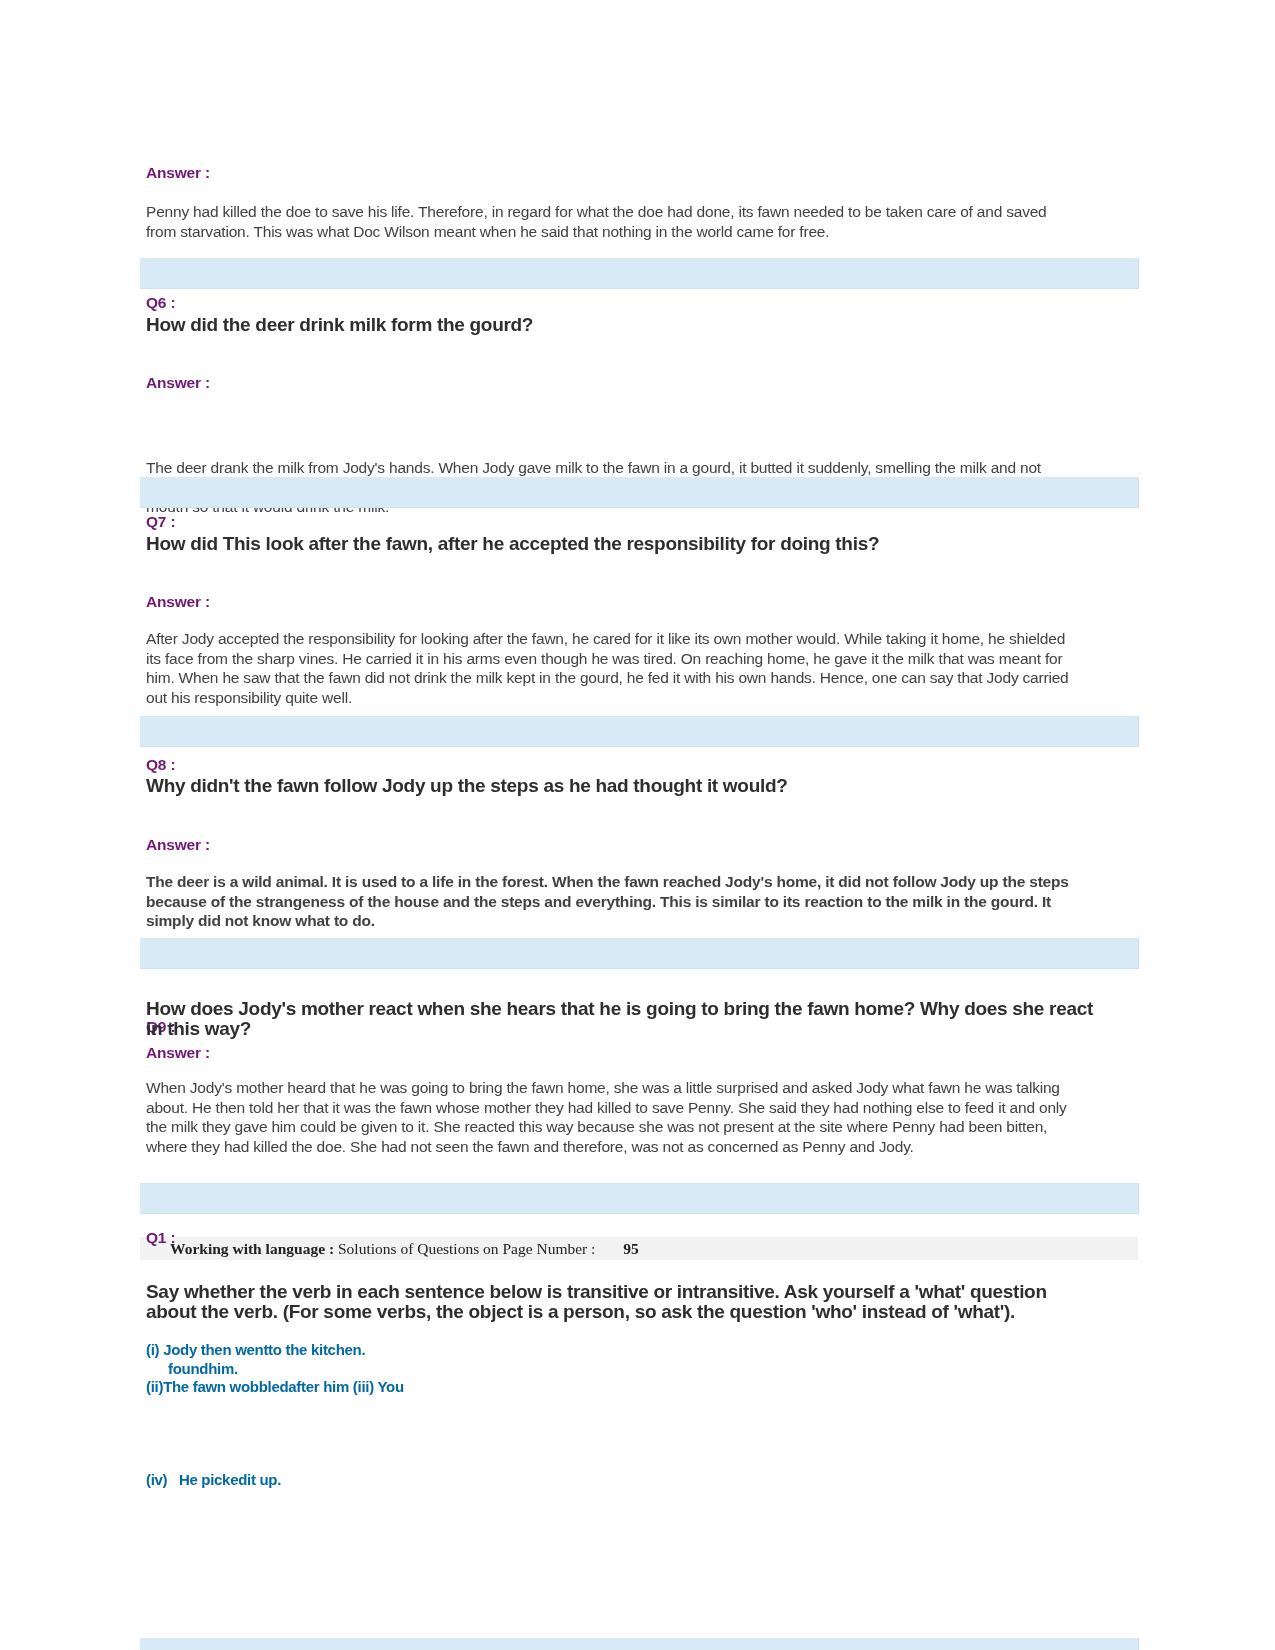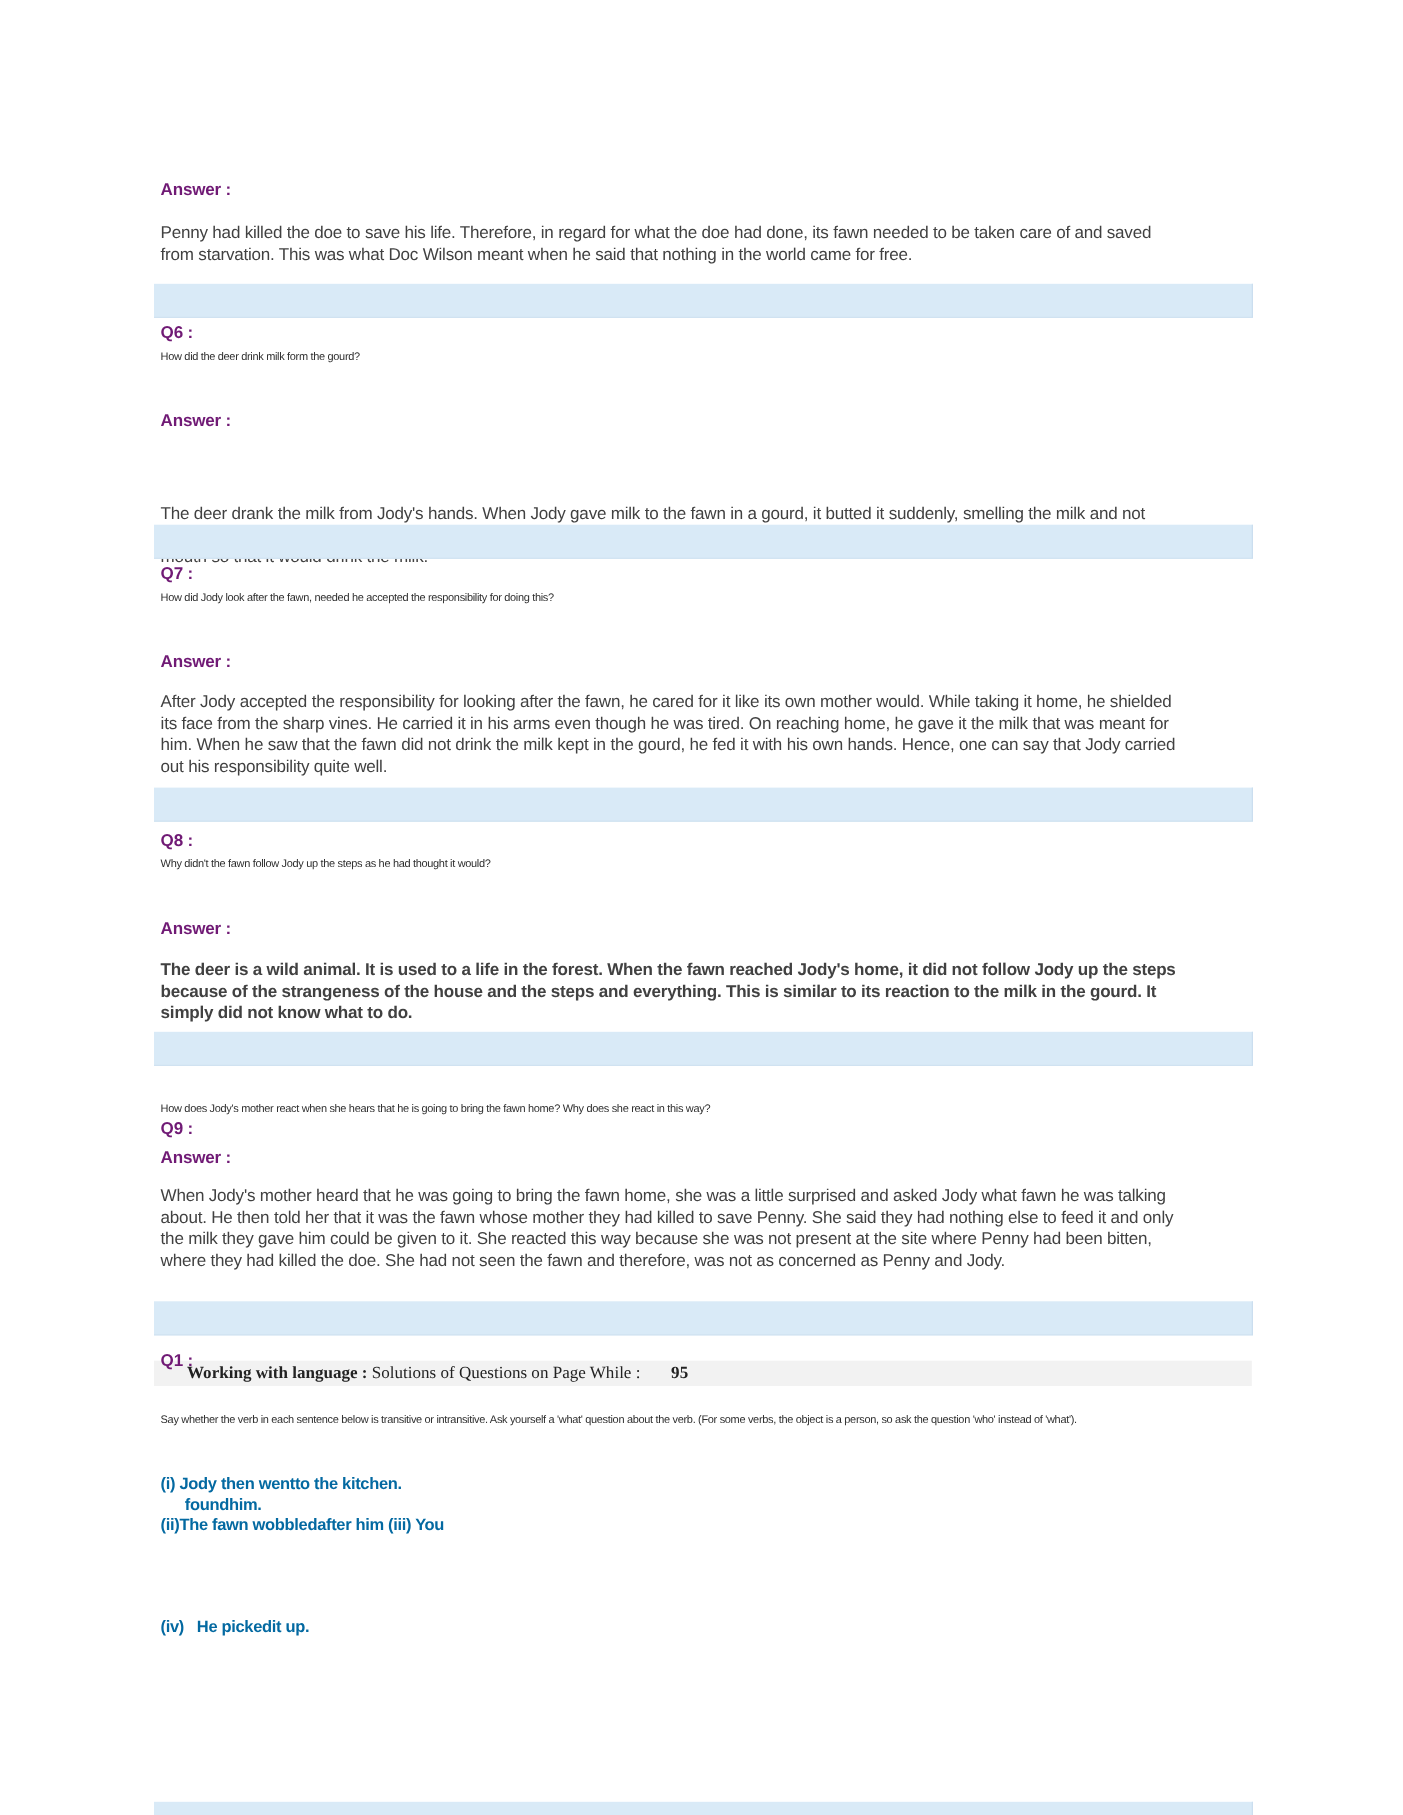--- a/index.html
+++ b/index.html
@@ -33,23 +33,23 @@
     width: 930px;
     font-size: 15.5px;
     line-height: 19.5px;
     letter-spacing: -0.2px;
   }
   .bold-label {
     font-weight: 700;
     color: #701a75;
   }
   .question {
-    font-weight: 400;
+    font-weight: 700;
     color: #2e2e2e;
-    font-size: 10px;
+    font-size: 19px;
     letter-spacing: -0.3px;
     width: 960px;
   }
   .band {
     left: 140px;
     width: 998px;
     height: 23px;
     background: #f2f2f2;
     font-family: "Liberation Serif", "DejaVu Serif", serif;
     font-size: 15.5px;
@@ -77,41 +77,41 @@
   <div class="abs txt" style="top:202px;">Penny had killed the doe to save his life. Therefore, in regard for what the doe had done, its fawn needed to be taken care of and saved from starvation. This was what Doc Wilson meant when he said that nothing in the world came for free.</div>
 
   <div class="abs divider" style="top:258px;"></div>
   <div class="abs txt bold-label" style="top:293px;">Q6 :</div>
   <div class="abs txt question" style="top:315px;">How did the deer drink milk form the gourd?</div>
   <div class="abs txt bold-label" style="top:373px;">Answer :</div>
   <div class="abs txt" style="top:410px;margin-top:48px;">The deer drank the milk from Jody's hands. When Jody gave milk to the fawn in a gourd, it butted it suddenly, smelling the milk and not knowing what to do with the milk in the gourd. It was then that Jody dipped his fingers in the milk and pushed them into the fawn's soft wet mouth so that it would drink the milk.</div>
 
   <div class="abs divider" style="top:477px;"></div>
   <div class="abs txt bold-label" style="top:512px;">Q7 :</div>
-  <div class="abs txt question" style="top:534px;">How did Jody look after the fawn, needed he accepted the responsibility for doing this?</div>
+  <div class="abs txt question" style="top:534px;">How did This look after the fawn, after he accepted the responsibility for doing this?</div>
   <div class="abs txt bold-label" style="top:592px;">Answer :</div>
   <div class="abs txt" style="top:629px;">After Jody accepted the responsibility for looking after the fawn, he cared for it like its own mother would. While taking it home, he shielded its face from the sharp vines. He carried it in his arms even though he was tired. On reaching home, he gave it the milk that was meant for him. When he saw that the fawn did not drink the milk kept in the gourd, he fed it with his own hands. Hence, one can say that Jody carried out his responsibility quite well.</div>
 
   <div class="abs divider" style="top:716px;"></div>
   <div class="abs txt bold-label" style="top:755px;">Q8 :</div>
   <div class="abs txt question" style="top:776px;">Why didn't the fawn follow Jody up the steps as he had thought it would?</div>
   <div class="abs txt bold-label" style="top:835px;">Answer :</div>
   <div class="abs txt" style="top:872px;font-weight:bold;">The deer is a wild animal. It is used to a life in the forest. When the fawn reached Jody's home, it did not follow Jody up the steps because of the strangeness of the house and the steps and everything. This is similar to its reaction to the milk in the gourd. It simply did not know what to do.</div>
 
   <div class="abs divider" style="top:938px;"></div>
   <div class="abs txt bold-label" style="top:977px;margin-top:40px;">Q9 :</div>
   <div class="abs txt question" style="top:999px;">How does Jody's mother react when she hears that he is going to bring the fawn home? Why does she react in this way?</div>
   <div class="abs txt bold-label" style="top:1043px;">Answer :</div>
   <div class="abs txt" style="top:1078px;">When Jody's mother heard that he was going to bring the fawn home, she was a little surprised and asked Jody what fawn he was talking about. He then told her that it was the fawn whose mother they had killed to save Penny. She said they had nothing else to feed it and only the milk they gave him could be given to it. She reacted this way because she was not present at the site where Penny had been bitten, where they had killed the doe. She had not seen the fawn and therefore, was not as concerned as Penny and Jody.</div>
 
   <div class="abs divider" style="top:1183px;"></div>
 
   <div class="abs band" style="top:1237px;">
     <span class="b">Working with language :</span>
-    <span>Solutions of Questions on Page While :</span>
+    <span>Solutions of Questions on Page Number :</span>
     <span class="b">95</span>
   </div>
 
   <div class="abs txt bold-label" style="top:1228px;">Q1 :</div>
   <div class="abs txt question" style="top:1282px; width:945px;">Say whether the verb in each sentence below is transitive or intransitive. Ask yourself a 'what' question about the verb. (For some verbs, the object is a person, so ask the question 'who' instead of 'what').</div>
 
   <div class="abs txt item" style="top:1340px;">(i) Jody then wentto the kitchen.</div>
   <div class="abs txt item" style="top:1377px;">(ii)The fawn wobbledafter him (iii) You</div>
   <div class="abs txt item" style="top:1359px; left:168px;">foundhim.</div>
   <div class="abs txt item" style="top:1470px;">(iv)   He pickedit up.</div>

